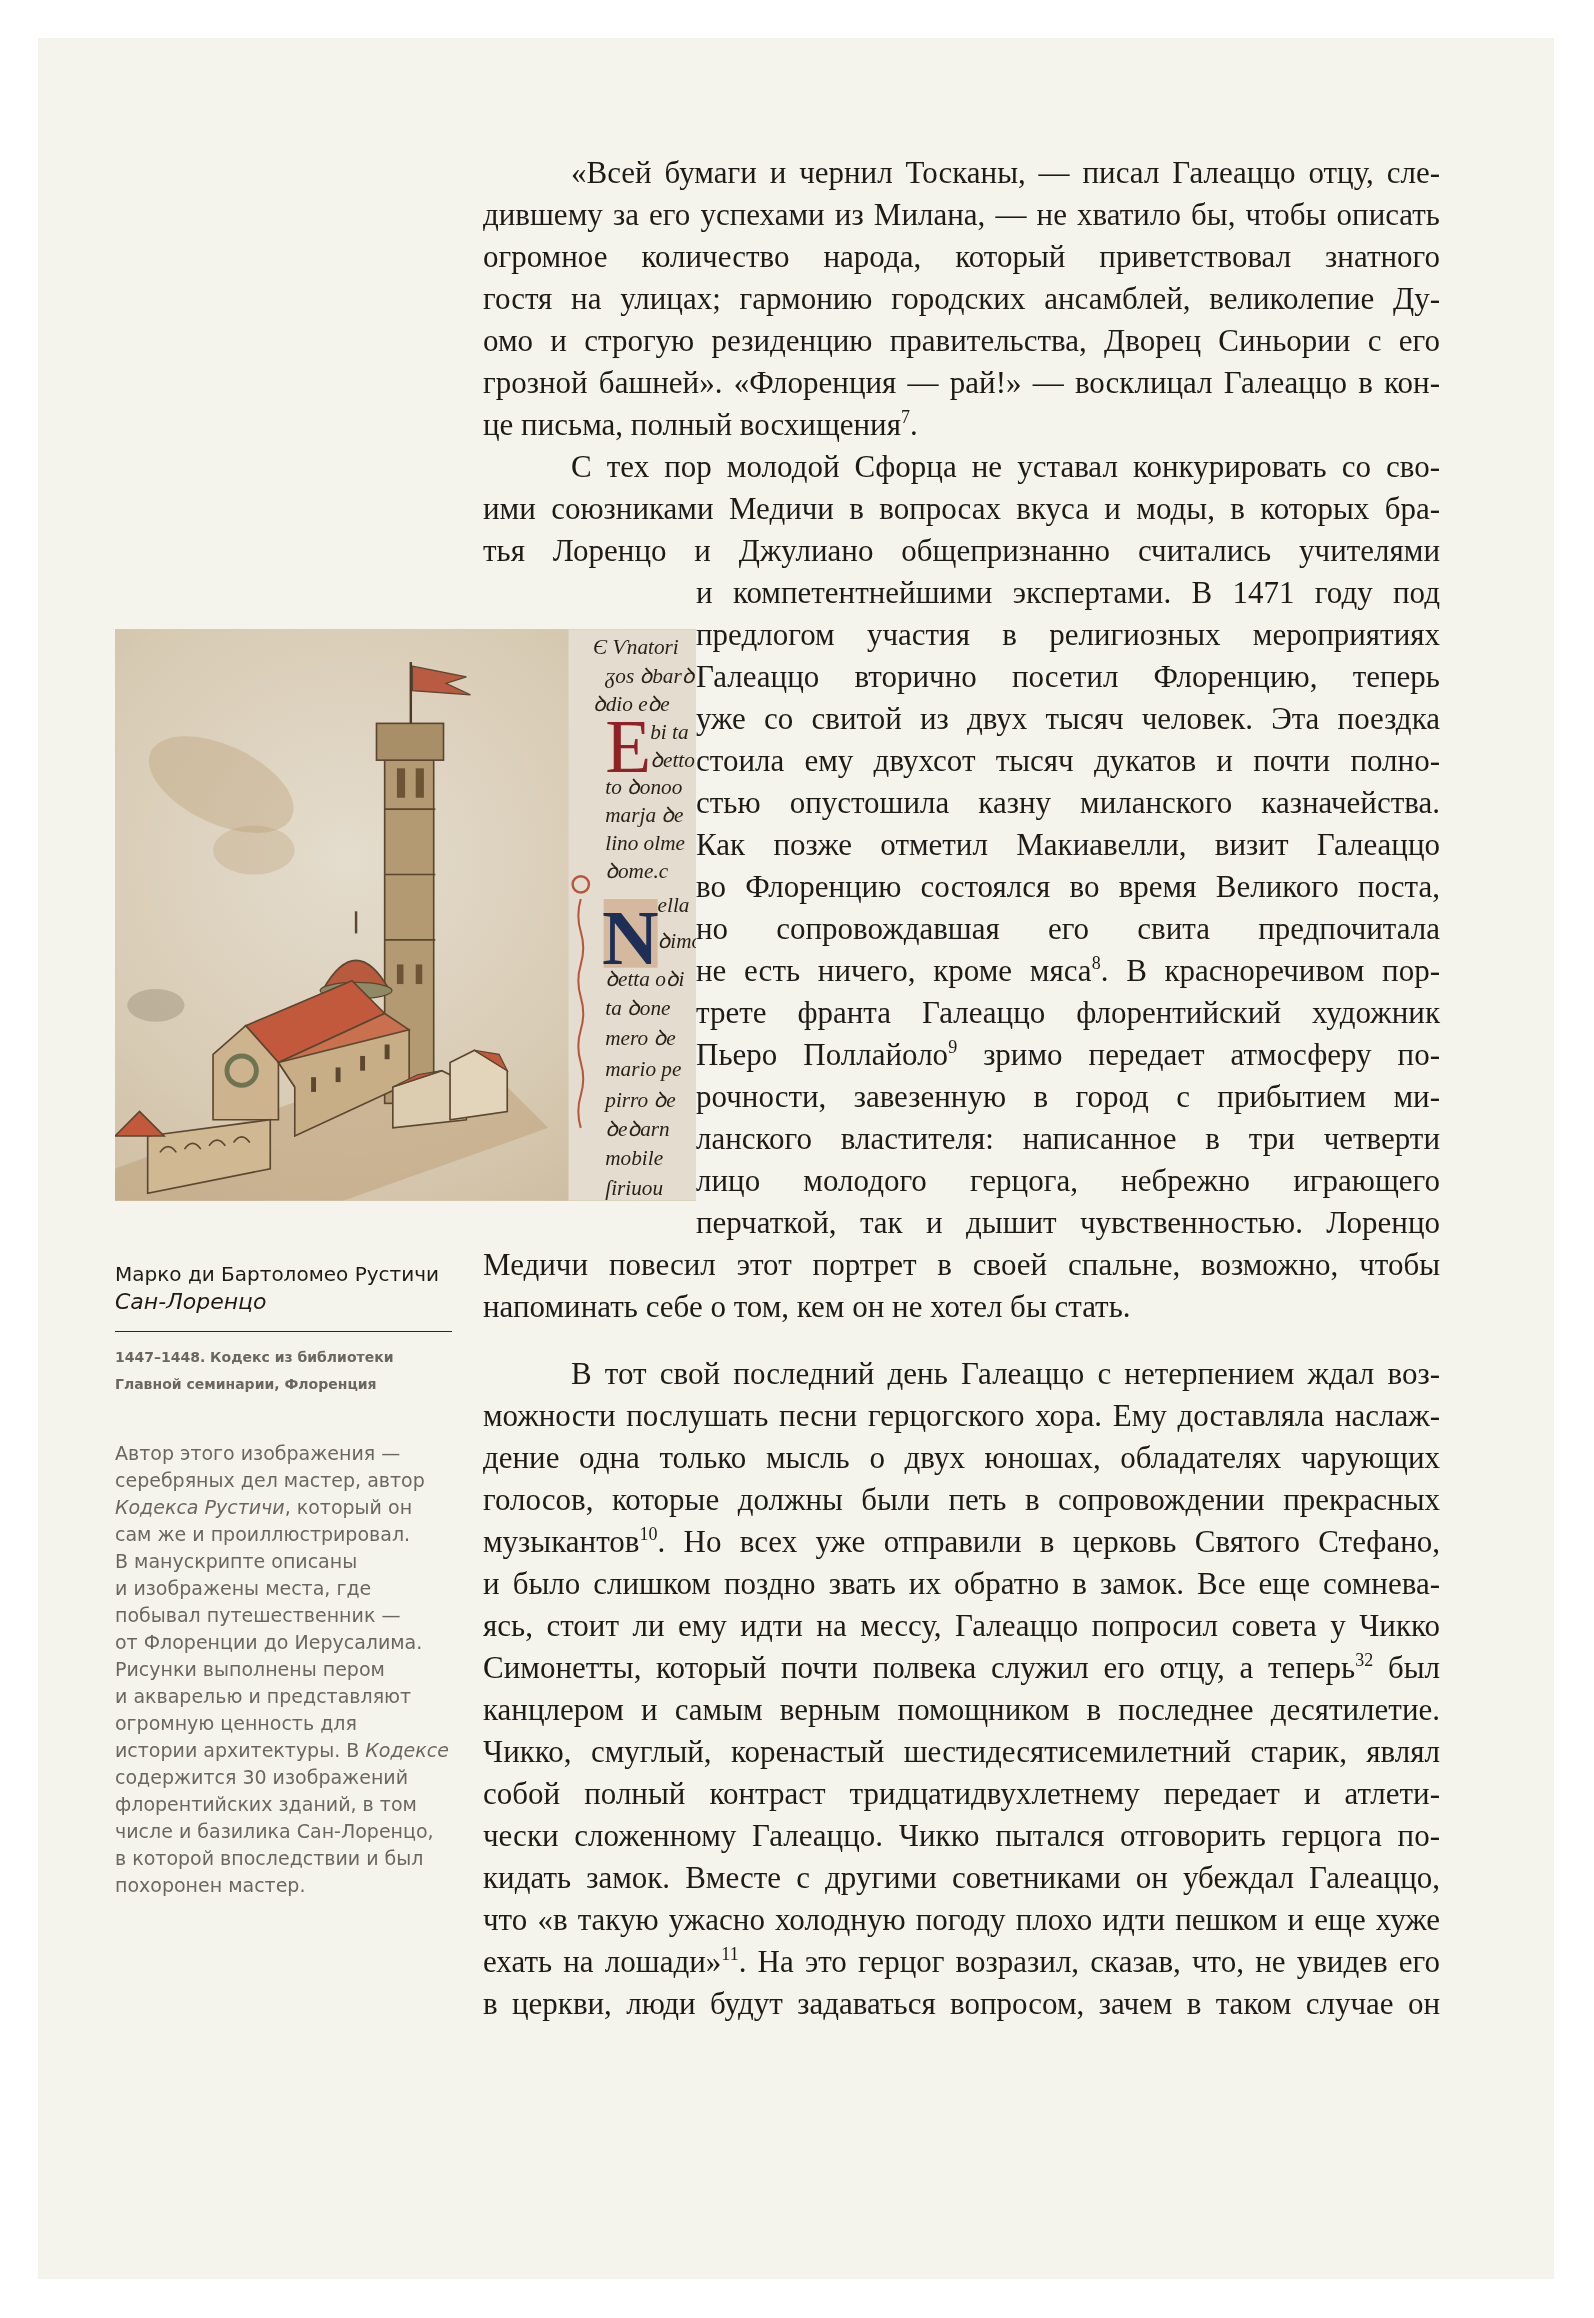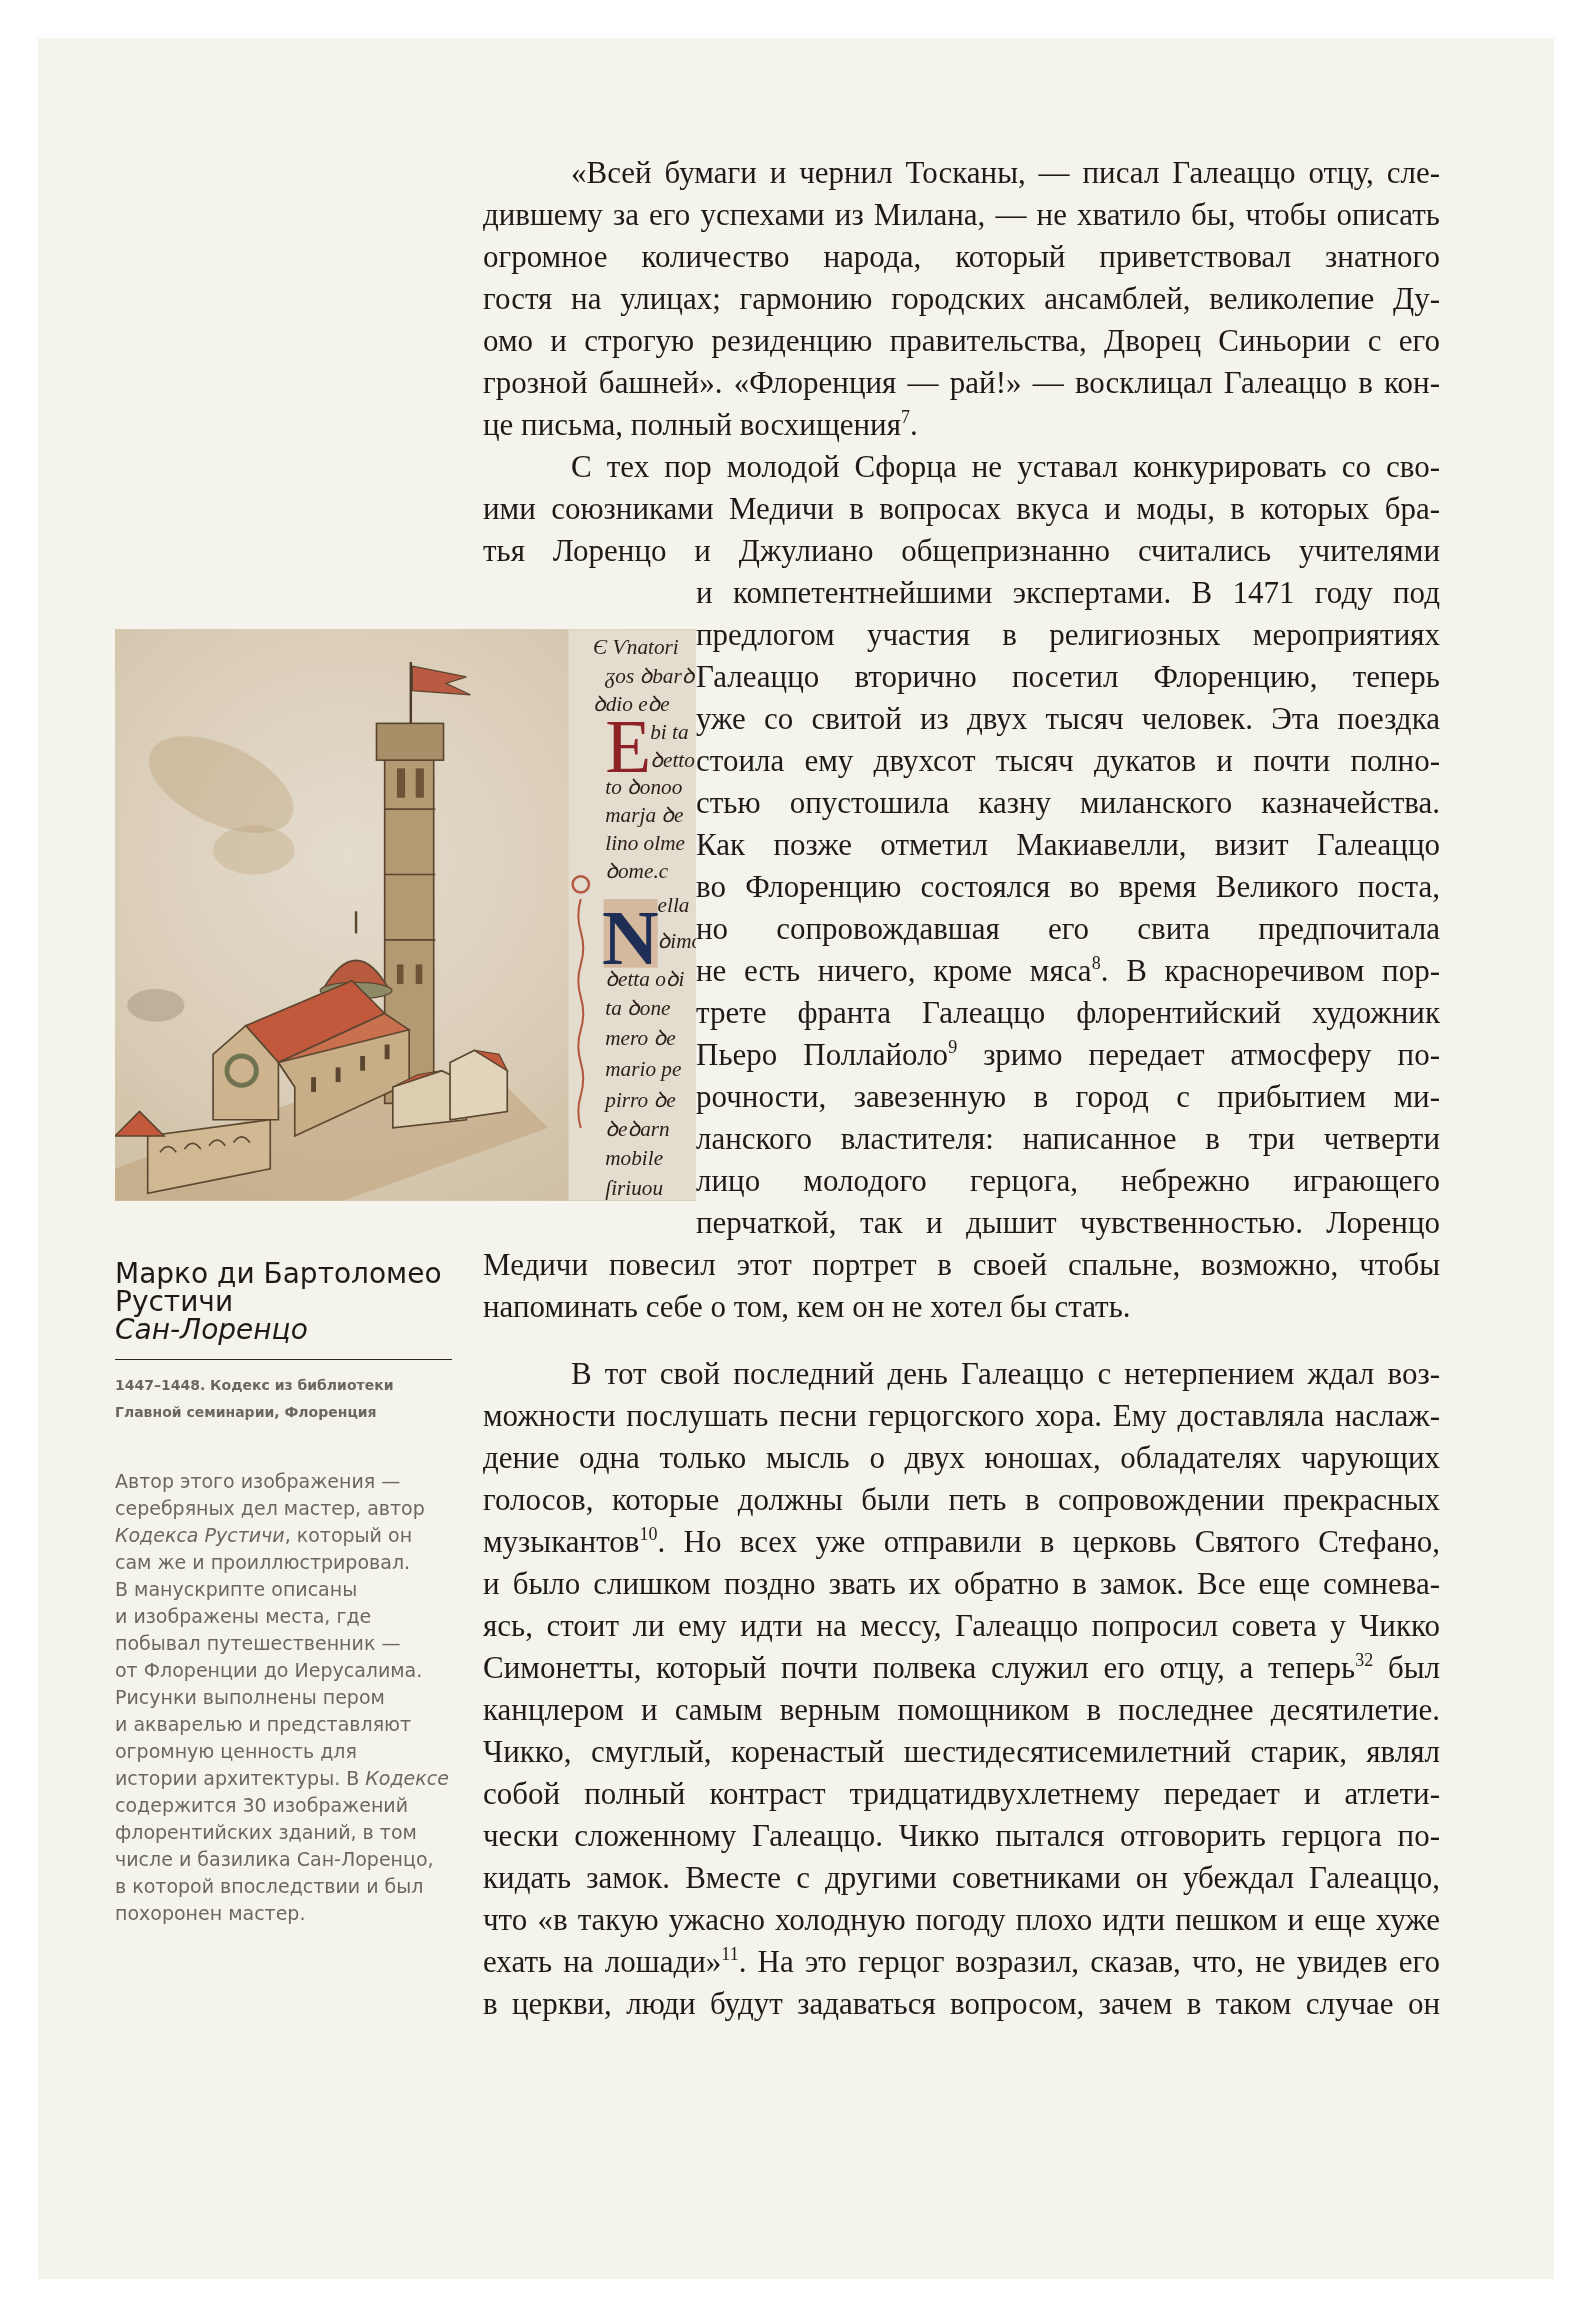--- a/index.html
+++ b/index.html
@@ -67,25 +67,25 @@
     }
     .caption {
       position: absolute;
       left: 115px;
       top: 1260px;
       width: 337px;
       font-family: "DejaVu Sans", "Liberation Sans", sans-serif;
       color: #1d1a17;
     }
     .cap-author {
-      font-size: 28px;
+      font-size: 20px;
       line-height: 28px;
     }
     .cap-title {
-      font-size: 28px;
+      font-size: 22px;
       line-height: 28px;
       font-style: italic;
     }
     .cap-rule {
       height: 1.6px;
       background: #2a2724;
       margin-top: 14.7px;
       margin-bottom: 11.5px;
       width: 337px;
     }

